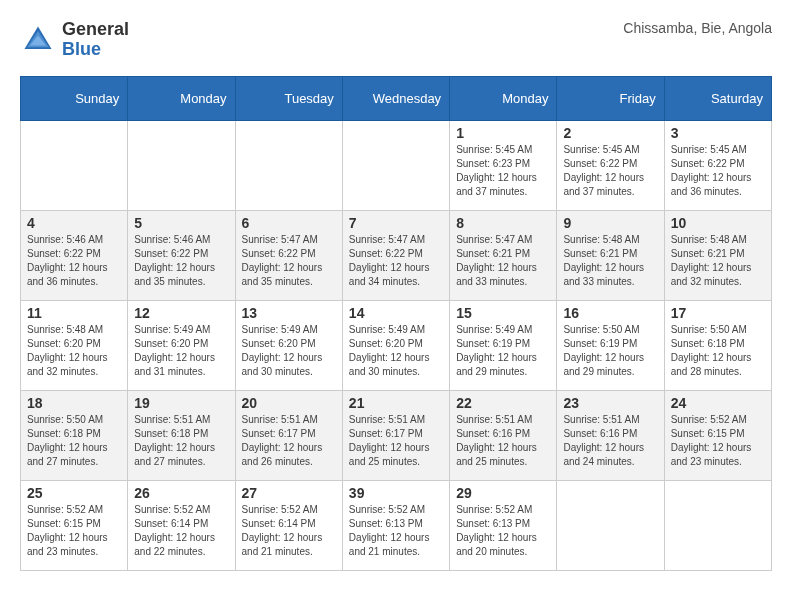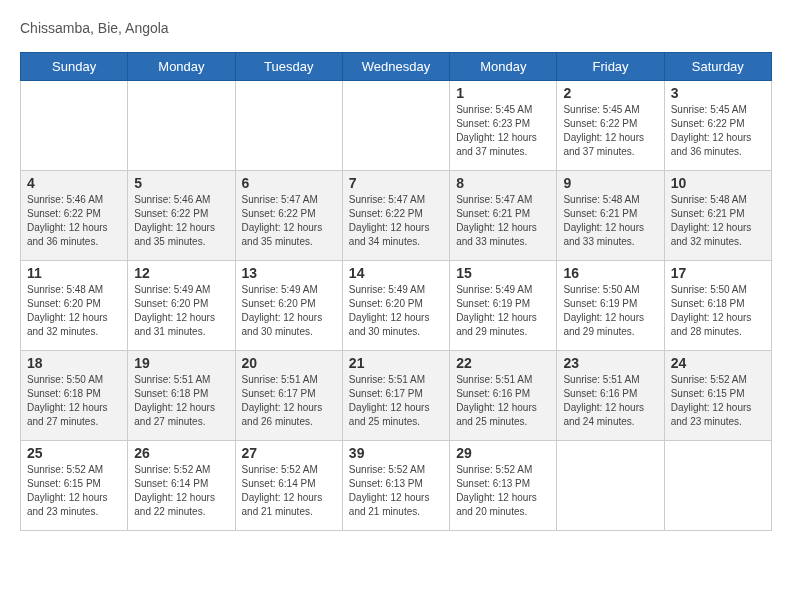--- a/index.html
+++ b/index.html
@@ -46,22 +46,22 @@
       color: #555;
     }
     table {
       width: 100%;
       border-collapse: collapse;
       font-size: 11px;
     }
     thead tr th {
       background: #2a6db5;
       color: #fff;
-      text-align: center;
-      padding: 6px 8px;
+      text-align: right;
+      padding: 14px 8px;
       font-size: 13px;
       font-weight: normal;
       border: 1px solid #1a5a9a;
     }
     tbody tr td {
       border: 1px solid #ccc;
       vertical-align: top;
       padding: 4px 6px;
       width: calc(100% / 7);
       min-height: 80px;
@@ -93,20 +93,31 @@
       background-color: #fff;
     }
     tbody tr:nth-child(odd) td.empty {
       background-color: #fff;
     }
   </style>
 </head>
 <body>
 
 <div class="header">
+  <div class="logo">
+    <svg class="logo-icon" viewBox="0 0 40 40" xmlns="http://www.w3.org/2000/svg">
+      <polygon points="20,5 35,30 5,30" fill="#2a6db5"></polygon>
+      <polygon points="20,10 32,28 8,28" fill="#5090d0"></polygon>
+      <polygon points="20,15 29,26 11,26" fill="#7ab0e8"></polygon>
+    </svg>
+    <div class="logo-text">
+      <span class="general">General</span><br>
+      <span class="blue">Blue</span>
+    </div>
+  </div>
   <div class="title-block">
     <div class="subtitle">Chissamba, Bie, Angola</div>
   </div>
 </div>
 
 <table>
   <thead>
     <tr>
     <th>Sunday</th>
         <th>Monday</th>

